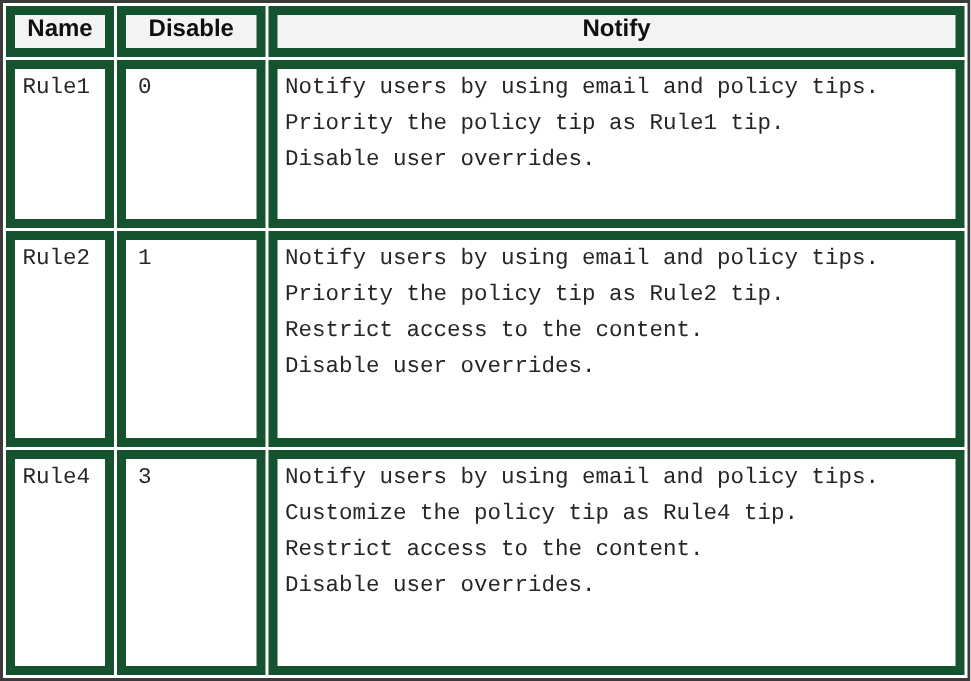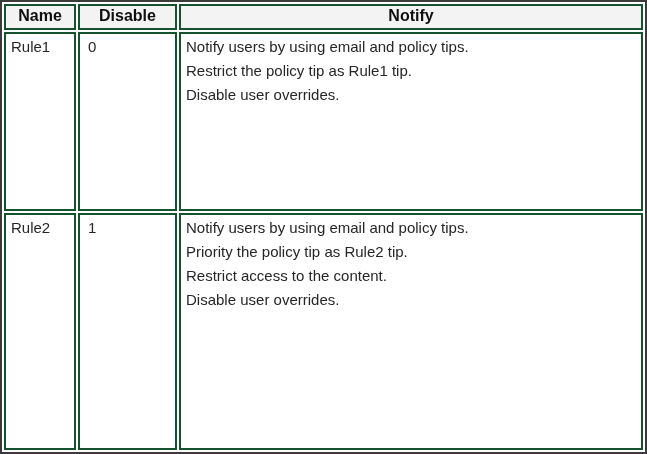--- a/index.html
+++ b/index.html
@@ -18,38 +18,39 @@
     border-spacing: 2px;
     border: 2px solid #3b3b3b;
     background: #ffffff;
     font-family: "Liberation Sans", sans-serif;
     font-size: 15px;
     color: #262626;
     box-sizing: border-box;
   }
   .rules-table th,
   .rules-table td {
-    border: 2px solid #14532d;
+    border: 6px solid #14532d;
     vertical-align: top;
     padding: 1px 4px 2px 5px;
     overflow: hidden;
     box-sizing: border-box;
   }
   .rules-table th {
     height: 26px;
     vertical-align: middle;
     text-align: center;
     font-weight: bold;
     font-size: 16px;
     color: #0f0f0f;
     background: #f3f3f3;
     padding: 1px 2px 3px 2px;
   }
   .rules-table td {
     line-height: 24px;
+    font-family: Liberation Mono, monospace;
   }
   .col-name   { width: 72px; }
   .col-pri    { width: 99px; }
   .col-action { width: auto; }
   td.c-pri    { padding-left: 8px; }
   td.c-act    { }
   .action-line { line-height: 24px; white-space: nowrap; }
   tbody tr.r1 { height: 80px; }
   tbody tr.r2 { height: 106px; }
   tbody tr.r3 { height: 106px; }
@@ -70,28 +71,38 @@
       <th>Disable</th>
       <th>Notify</th>
     </tr>
   </thead>
   <tbody>
     <tr class="r1">
       <td class="c-name">Rule1</td>
       <td class="c-pri">0</td>
       <td class="c-act">
         <div class="action-line">Notify users by using email and policy tips.</div>
-        <div class="action-line">Restrict the policy tip as Rule1 tip.</div>
+        <div class="action-line">Priority the policy tip as Rule1 tip.</div>
         <div class="action-line">Disable user overrides.</div>
       </td>
     </tr>
     <tr class="r2">
       <td class="c-name">Rule2</td>
       <td class="c-pri">1</td>
       <td class="c-act">
         <div class="action-line">Notify users by using email and policy tips.</div>
         <div class="action-line">Priority the policy tip as Rule2 tip.</div>
         <div class="action-line">Restrict access to the content.</div>
         <div class="action-line">Disable user overrides.</div>
       </td>
     </tr>
+    <tr class="r4">
+      <td class="c-name">Rule4</td>
+      <td class="c-pri">3</td>
+      <td class="c-act">
+        <div class="action-line">Notify users by using email and policy tips.</div>
+        <div class="action-line">Customize the policy tip as Rule4 tip.</div>
+        <div class="action-line">Restrict access to the content.</div>
+        <div class="action-line">Disable user overrides.</div>
+      </td>
+    </tr>
   </tbody>
 </table>
 
 </body></html>

